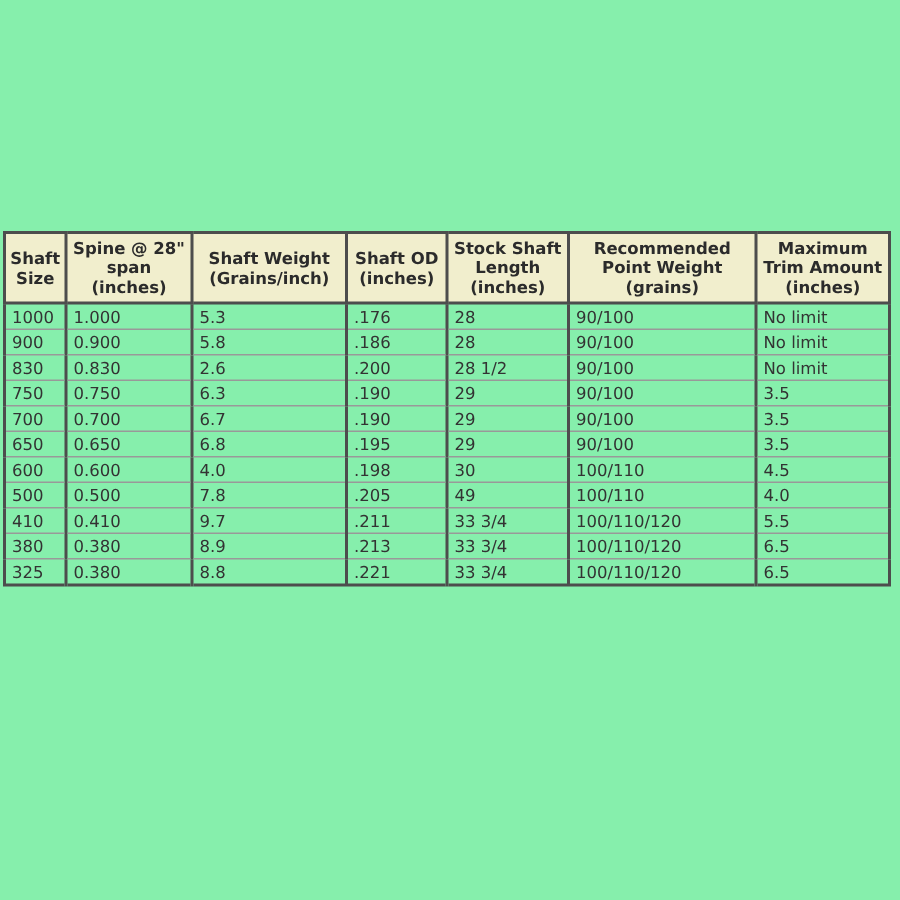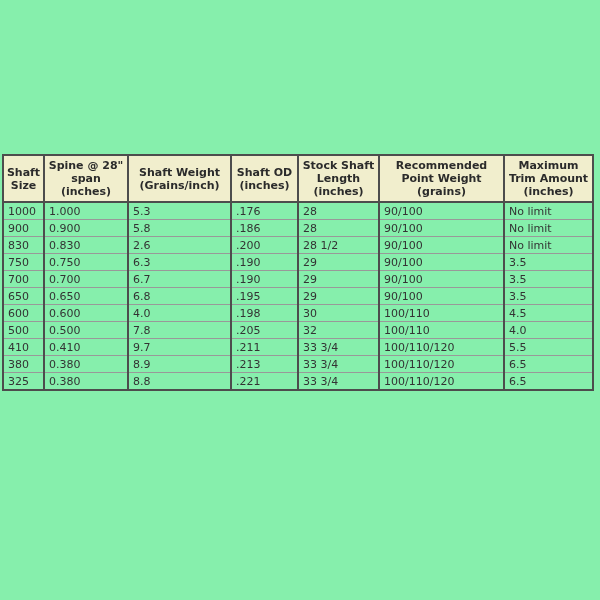--- a/index.html
+++ b/index.html
@@ -152,21 +152,21 @@
             <td>.198</td>
             <td>30</td>
             <td>100/110</td>
             <td>4.5</td>
           </tr>
           <tr>
             <td>500</td>
             <td>0.500</td>
             <td>7.8</td>
             <td>.205</td>
-            <td>32</td>
+            <td>49</td>
             <td>100/110</td>
             <td>4.0</td>
           </tr>
           <tr>
             <td>410</td>
             <td>0.410</td>
             <td>9.7</td>
             <td>.211</td>
             <td>33 3/4</td>
             <td>100/110/120</td>

